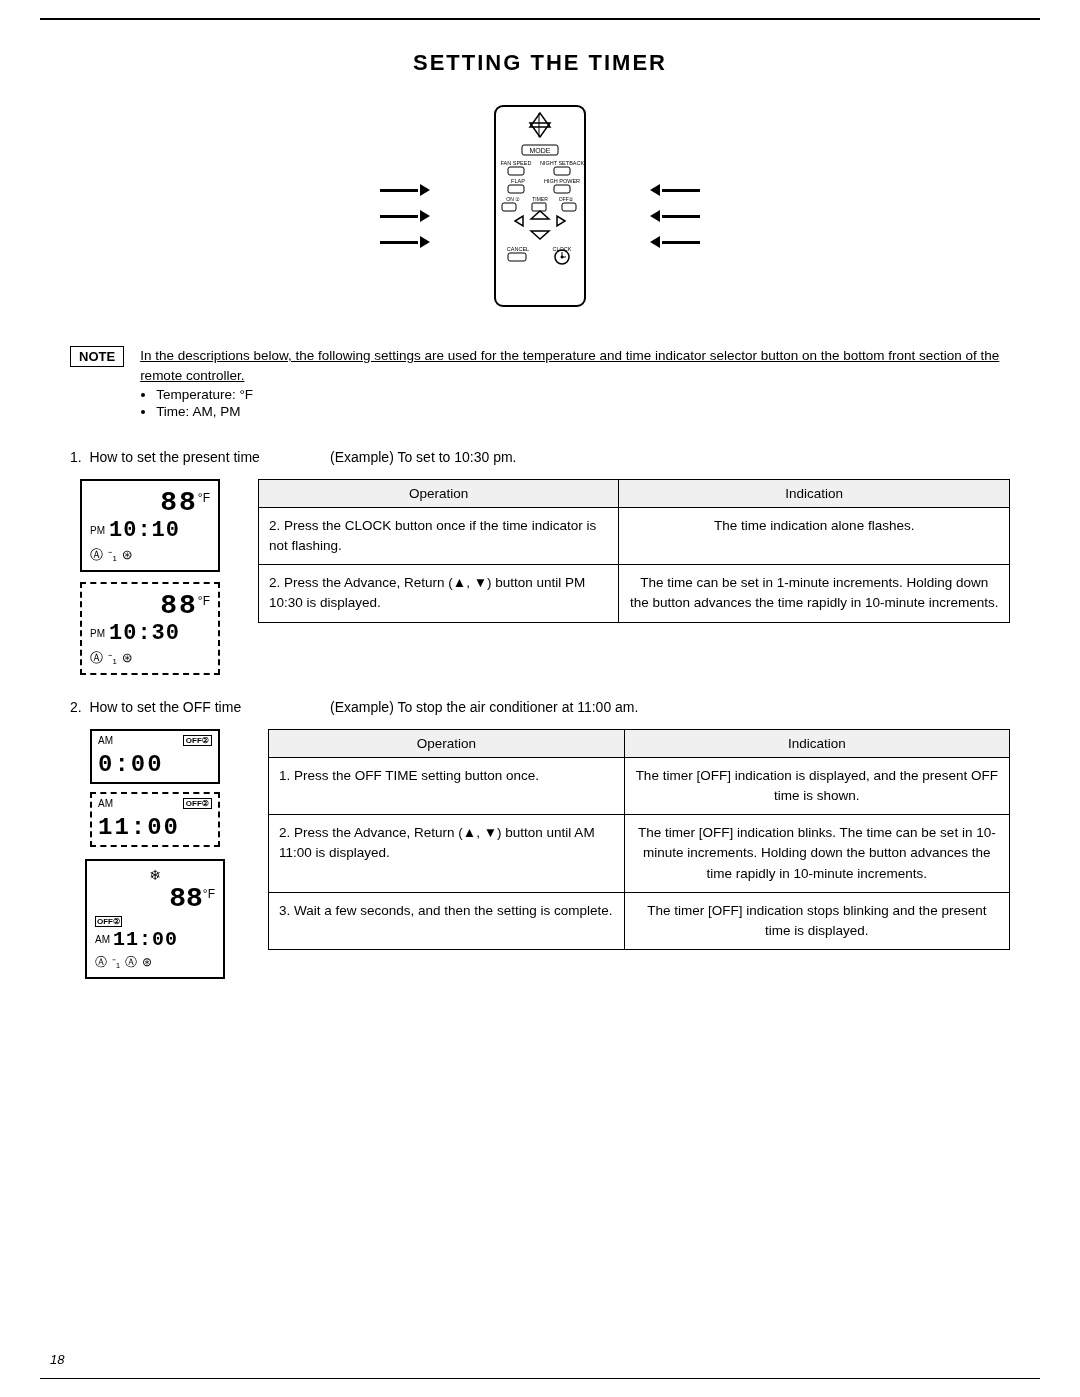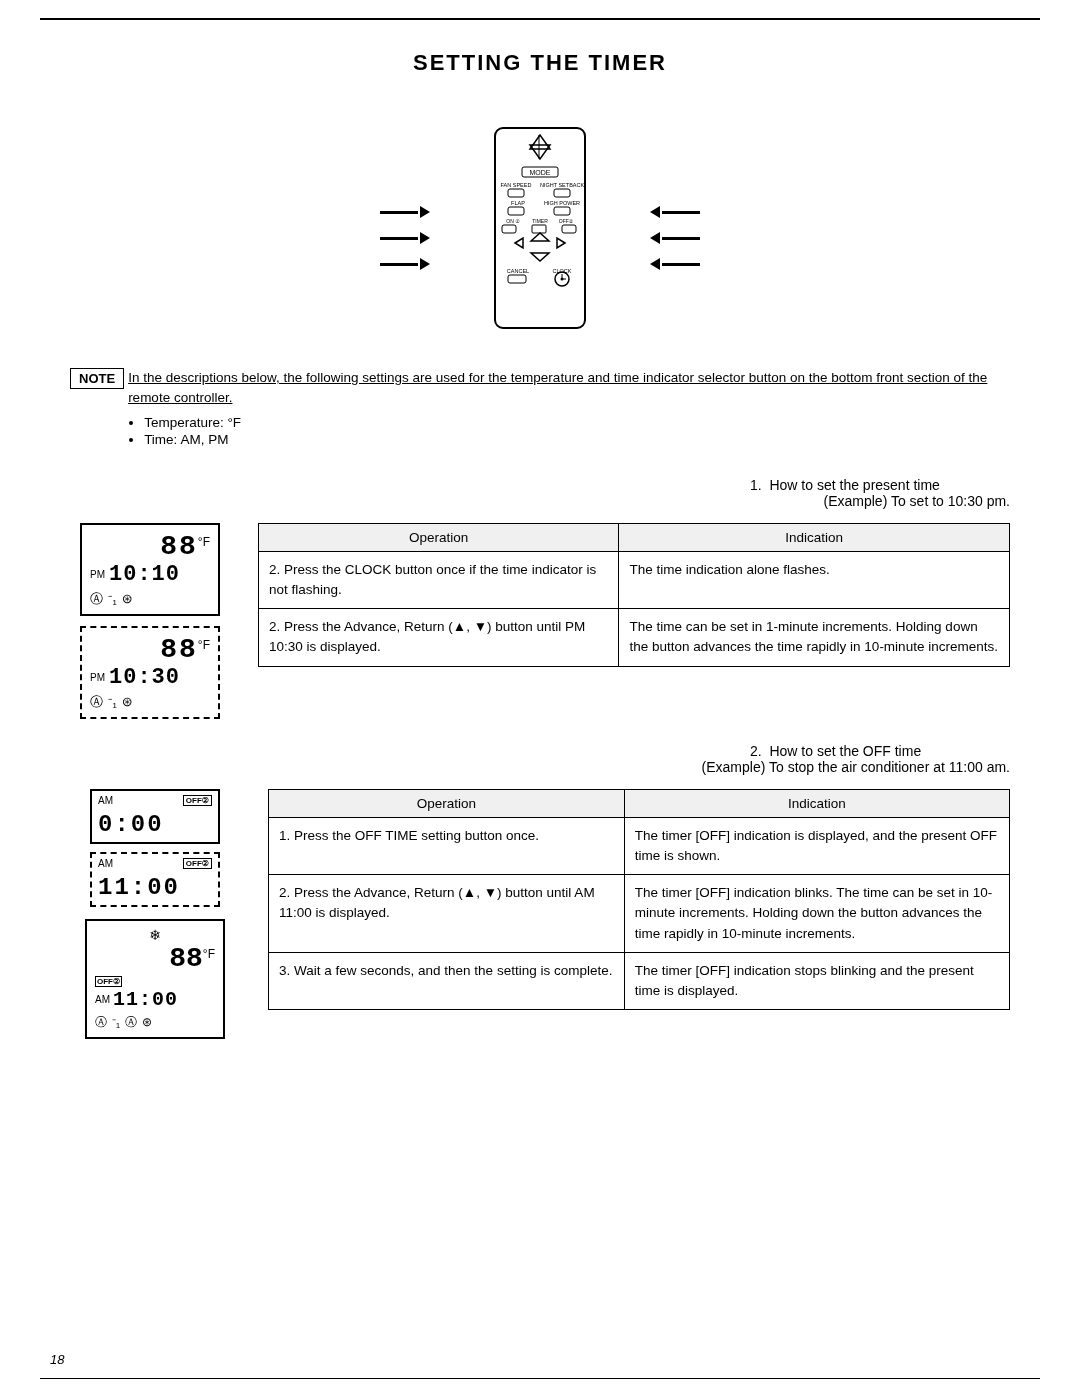--- a/index.html
+++ b/index.html
@@ -36,21 +36,21 @@
       font-style: italic;
     }
     .content {
       padding: 40px 70px 60px 70px;
     }
     h1.page-title {
       text-align: center;
       font-size: 22px;
       font-weight: bold;
       letter-spacing: 2px;
-      margin-bottom: 42px;
+      margin-bottom: 20px;
       margin-top: 10px;
     }
     
     .remote-wrapper {
       display: flex;
       justify-content: center;
       margin-bottom: 30px;
       position: relative;
     }
     .remote-container {
@@ -60,55 +60,54 @@
       display: flex;
       align-items: center;
       justify-content: center;
     }
 
     
     .note-section {
       display: flex;
       align-items: flex-start;
       margin-bottom: 28px;
-      gap: 4px;
+      gap: 16px;
     }
     .note-box {
       border: 1.5px solid #000;
       padding: 2px 8px;
       font-weight: bold;
       font-size: 13px;
       white-space: nowrap;
       height: fit-content;
     }
     .note-text {
       font-size: 13.5px;
       line-height: 1.5;
       text-decoration: underline;
     }
     .note-bullets {
-      margin-top: 6px;
+      margin-top: 0;
       padding-left: 16px;
     }
     .note-bullets li {
       font-size: 13.5px;
       list-style: disc;
       margin-bottom: 2px;
     }
 
     
     .section {
       margin-bottom: 24px;
     }
     .section-header {
       display: flex;
-      align-items: flex-end;
+      align-items: flex-start;
       margin-bottom: 14px;
       gap: 0;
-      flex-direction: column;
     }
     .section-number {
       font-size: 14px;
       min-width: 260px;
     }
     .section-example {
       font-size: 14px;
     }
 
     
@@ -157,20 +156,21 @@
       border: 1.5px solid #000;
       padding: 8px 10px;
       vertical-align: top;
       line-height: 1.5;
     }
     .op-table td:first-child {
       width: 48%;
     }
     .op-table td:last-child {
       width: 52%;
+      text-align: center;
     }
     .lcd-display-sm {
       border: 2px solid #000;
       width: 130px;
       min-height: 55px;
       padding: 4px 6px;
       position: relative;
       background: #fff;
       display: flex;
       flex-direction: column;

